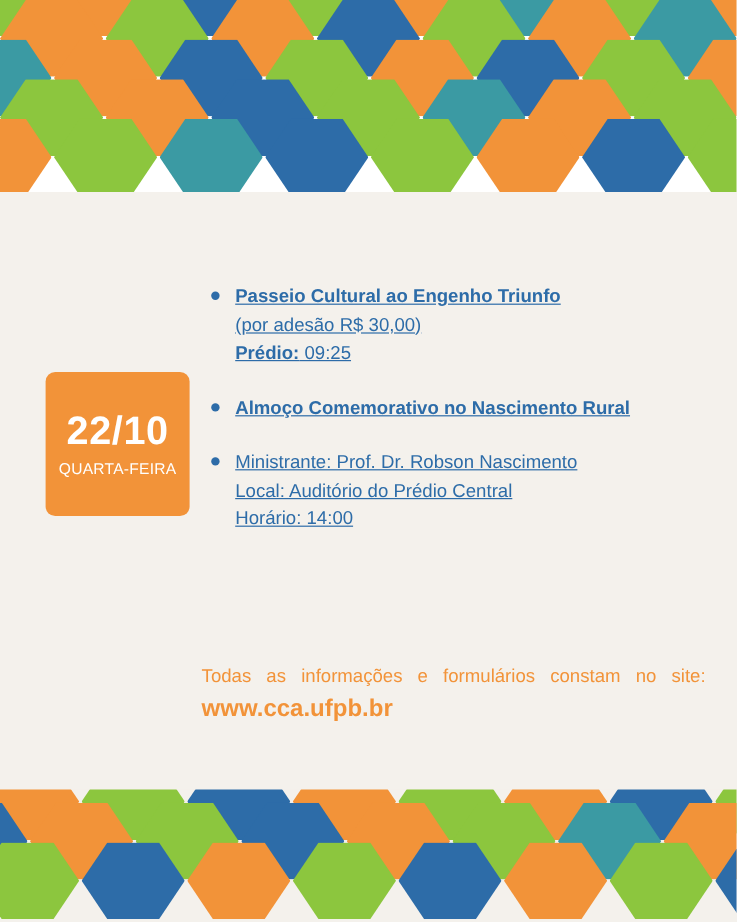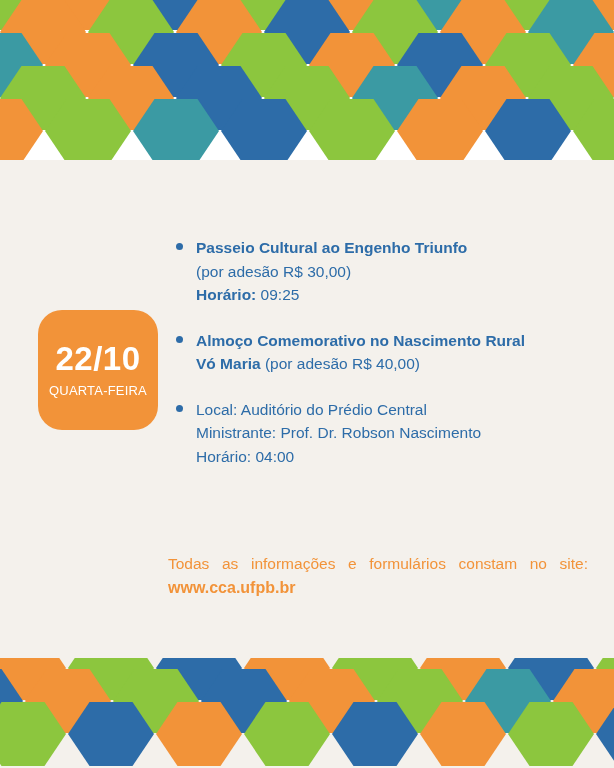--- a/index.html
+++ b/index.html
@@ -54,21 +54,21 @@
     flex: 0 0 auto;
   }
 
   
   .date-badge {
     position: absolute;
     left: 38px;
     top: 310px;
     width: 120px;
     height: 120px;
-    border-radius: 24px;
+    border-radius: 8px;
     background: #f29339;
     color: #ffffff;
     display: flex;
     flex-direction: column;
     align-items: center;
     justify-content: center;
   }
   .date-badge .day {
     font-size: 33px;
     font-weight: bold;
@@ -100,37 +100,38 @@
     position: absolute;
     left: 0;
     top: 7px;
     width: 7px;
     height: 7px;
     border-radius: 50%;
     background: #2d6ca8;
   }
   .line {
     display: block;
+    text-decoration: underline;
   }
   .b {
     font-weight: bold;
   }
   .footer-note {
     position: absolute;
     left: 168px;
     top: 552px;
     width: 420px;
     color: #f29339;
     font-size: 15.5px;
     line-height: 1.55;
     text-align: justify;
   }
   .footer-note .site {
     font-weight: bold;
-    font-size: 16px;
+    font-size: 20px;
   }
 </style>
 </head>
 <body>
 
 <div class="poster">
 
   <div class="band band-top">
     <div class="hexrow" style="top:-34px; left:-43px;">
       <div class="hex" style="background:#8cc63e"></div>
@@ -188,34 +189,33 @@
     <div class="day">22/10</div>
     <div class="weekday">QUARTA-FEIRA</div>
   </div>
 
   <div class="content">
 
     <div class="item">
       <span class="bullet"></span>
       <span class="line b">Passeio Cultural ao Engenho Triunfo</span>
       <span class="line">(por adesão R$ 30,00)</span>
-      <span class="line"><span class="b">Horário:</span><span> 09:25</span></span>
+      <span class="line"><span class="b">Prédio:</span><span> 09:25</span></span>
     </div>
 
     <div class="item">
       <span class="bullet"></span>
       <span class="line b">Almoço Comemorativo no Nascimento Rural</span>
-      <span class="line"><span class="b">Vó Maria</span><span> (por adesão R$ 40,00)</span></span>
     </div>
 
     <div class="item">
       <span class="bullet"></span>
+      <span class="line">Ministrante:  Prof. Dr. Robson Nascimento</span>
       <span class="line">Local: Auditório do Prédio Central</span>
-      <span class="line">Ministrante:  Prof. Dr. Robson Nascimento</span>
-      <span class="line">Horário: 04:00</span>
+      <span class="line">Horário: 14:00</span>
     </div>
 
   </div>
 
   <div class="footer-note">
     <span>Todas as informações e formulários constam no site: </span><span class="site">www.cca.ufpb.br</span>
   </div>
 
   <div class="band band-bottom">
     <div class="hexrow" style="top:-22px; left:-20px;">

